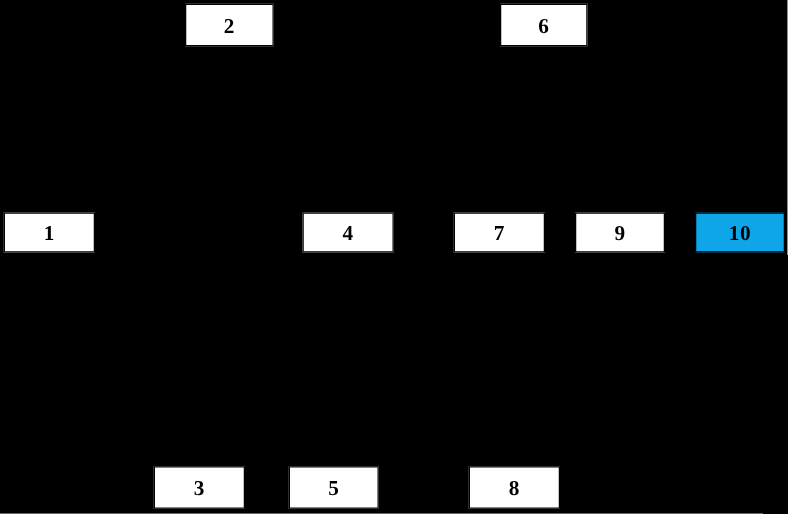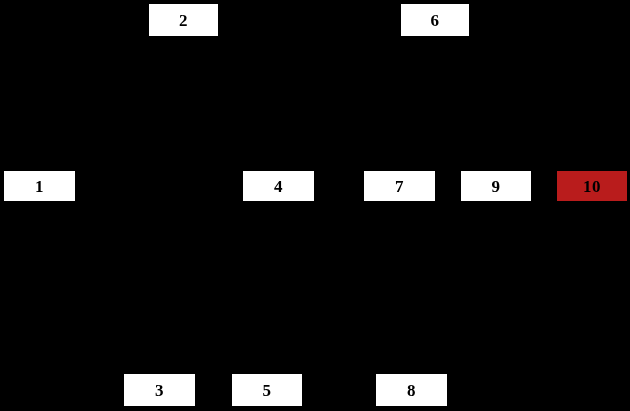--- a/index.html
+++ b/index.html
@@ -51,21 +51,21 @@
     </div>
     <div class="node-box" style="left: 242px; top: 170px; width: 73px; height: 32px; background: rgb(255, 255, 255); border-color: rgb(0, 0, 0); color: rgb(0, 0, 0);">
       <span class="node-label">4</span>
     </div>
     <div class="node-box" style="left: 363px; top: 170px; width: 73px; height: 32px; background: rgb(255, 255, 255); border-color: rgb(0, 0, 0); color: rgb(0, 0, 0);">
       <span class="node-label">7</span>
     </div>
     <div class="node-box" style="left: 460px; top: 170px; width: 72px; height: 32px; background: rgb(255, 255, 255); border-color: rgb(0, 0, 0); color: rgb(0, 0, 0);">
       <span class="node-label">9</span>
     </div>
-    <div class="node-box" style="left: 556px; top: 170px; width: 72px; height: 32px; background: #b91c1c; border-color: rgb(0, 0, 0); color: rgb(0, 0, 0);">
+    <div class="node-box" style="left: 556px; top: 170px; width: 72px; height: 32px; background: #0ea5e9; border-color: rgb(0, 0, 0); color: rgb(0, 0, 0);">
       <span class="node-label">10</span>
     </div>
     <div class="node-box" style="left: 123px; top: 373px; width: 73px; height: 34px; background: rgb(255, 255, 255); border-color: rgb(0, 0, 0); color: rgb(0, 0, 0);">
       <span class="node-label">3</span>
     </div>
     <div class="node-box" style="left: 231px; top: 373px; width: 72px; height: 34px; background: rgb(255, 255, 255); border-color: rgb(0, 0, 0); color: rgb(0, 0, 0);">
       <span class="node-label">5</span>
     </div>
     <div class="node-box" style="left: 375px; top: 373px; width: 73px; height: 34px; background: rgb(255, 255, 255); border-color: rgb(0, 0, 0); color: rgb(0, 0, 0);">
       <span class="node-label">8</span>

